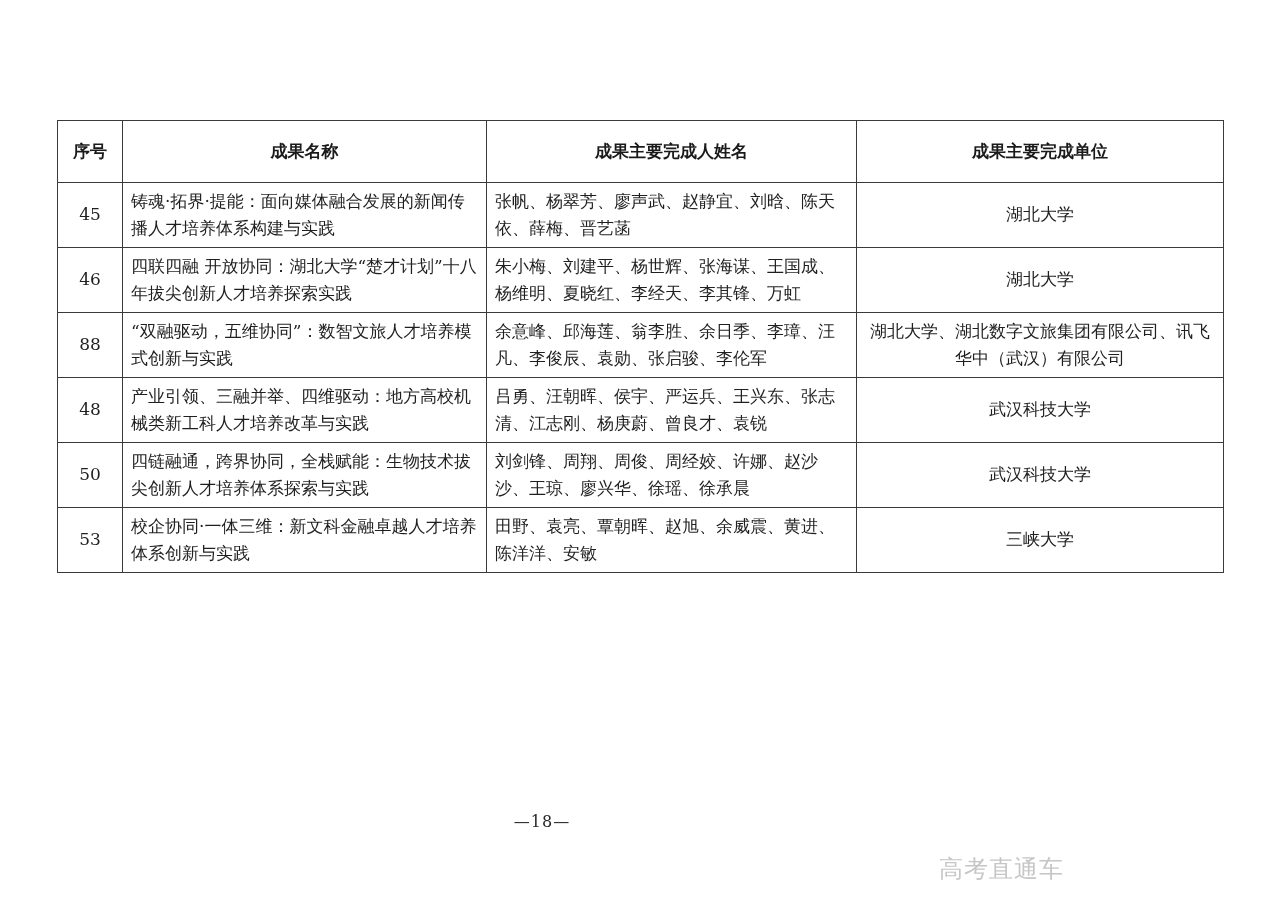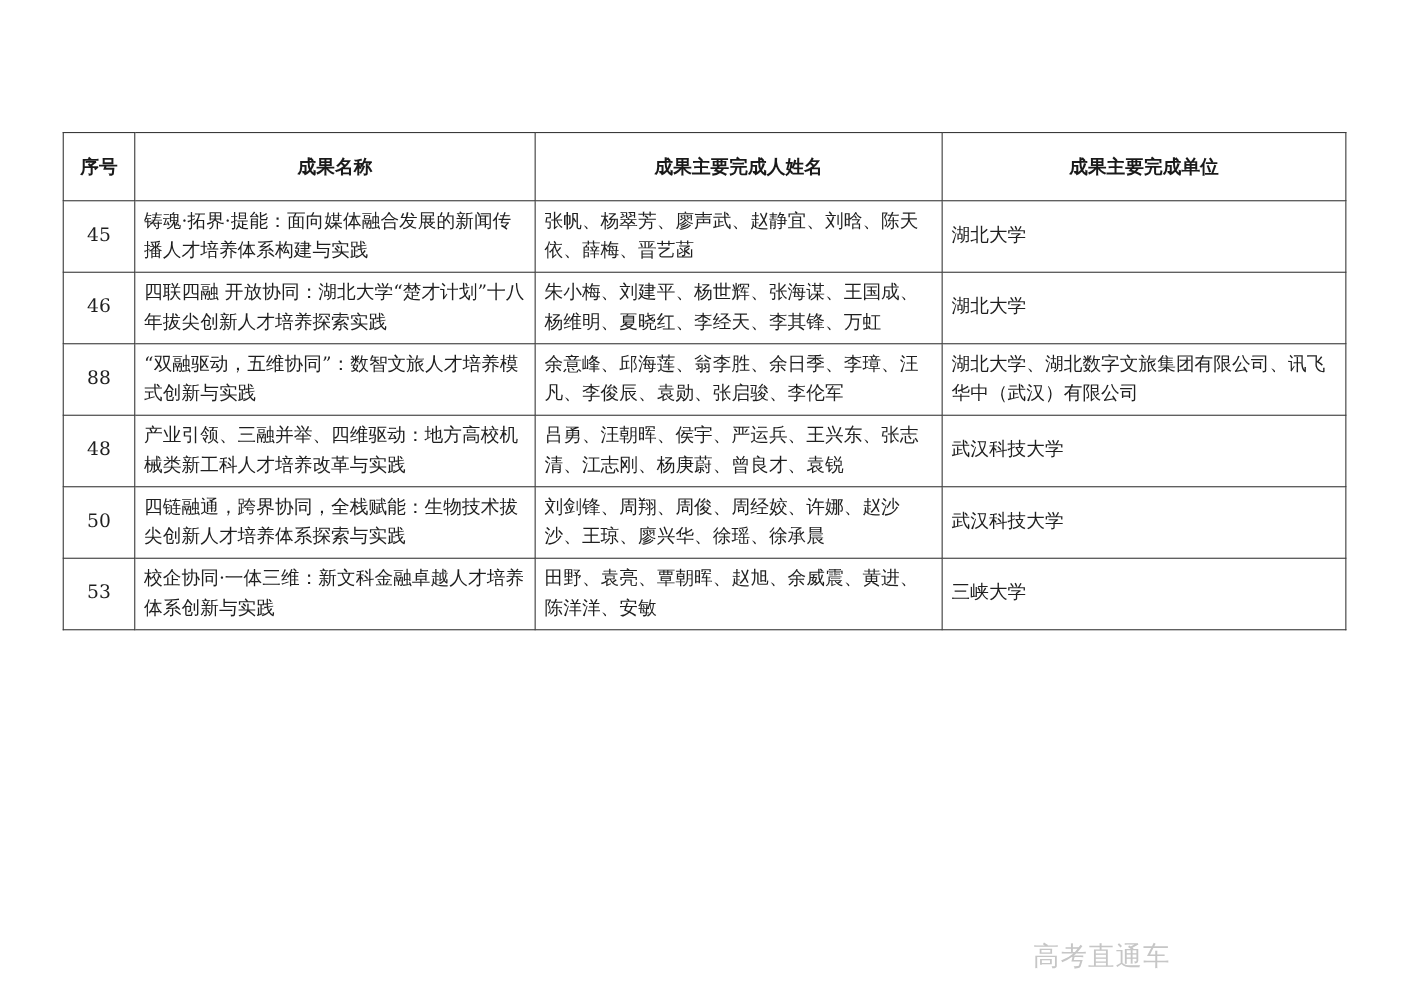--- a/index.html
+++ b/index.html
@@ -45,21 +45,21 @@
     line-height: 1.6;
     padding: 4px 8px;
   }
   td.cell-no {
     text-align: center;
     font-family: "DejaVu Serif", serif;
     font-size: 17px;
   }
   td.cell-name { padding-left: 9px; padding-right: 6px; margin-left: 32px; }
   td.cell-people { padding-left: 9px; padding-right: 6px; }
-  td.cell-org { padding-left: 11px; padding-right: 6px; }
+  td.cell-org { padding-left: 11px; padding-right: 6px; text-align: center; }
   .page-footer {
     position: absolute;
     left: 0; right: 0;
     top: 812px;
     text-align: center;
     font-size: 16px;
     color: #2a2a2a;
     letter-spacing: 1px;
   }
   .watermark {
@@ -134,16 +134,17 @@
 
     <tr>
       <td class="cell-no">53</td>
       <td class="cell-name">校企协同·一体三维：新文科金融卓越人才培养体系创新与实践</td>
       <td class="cell-people">田野、袁亮、覃朝晖、赵旭、余威震、黄进、陈洋洋、安敏</td>
       <td class="cell-org">三峡大学</td>
     </tr>
   </tbody>
   </table>
 
+  <div class="page-footer">—18—</div>
 
   <div class="watermark">高考直通车</div>
 
 </div>
 
 </body></html>

